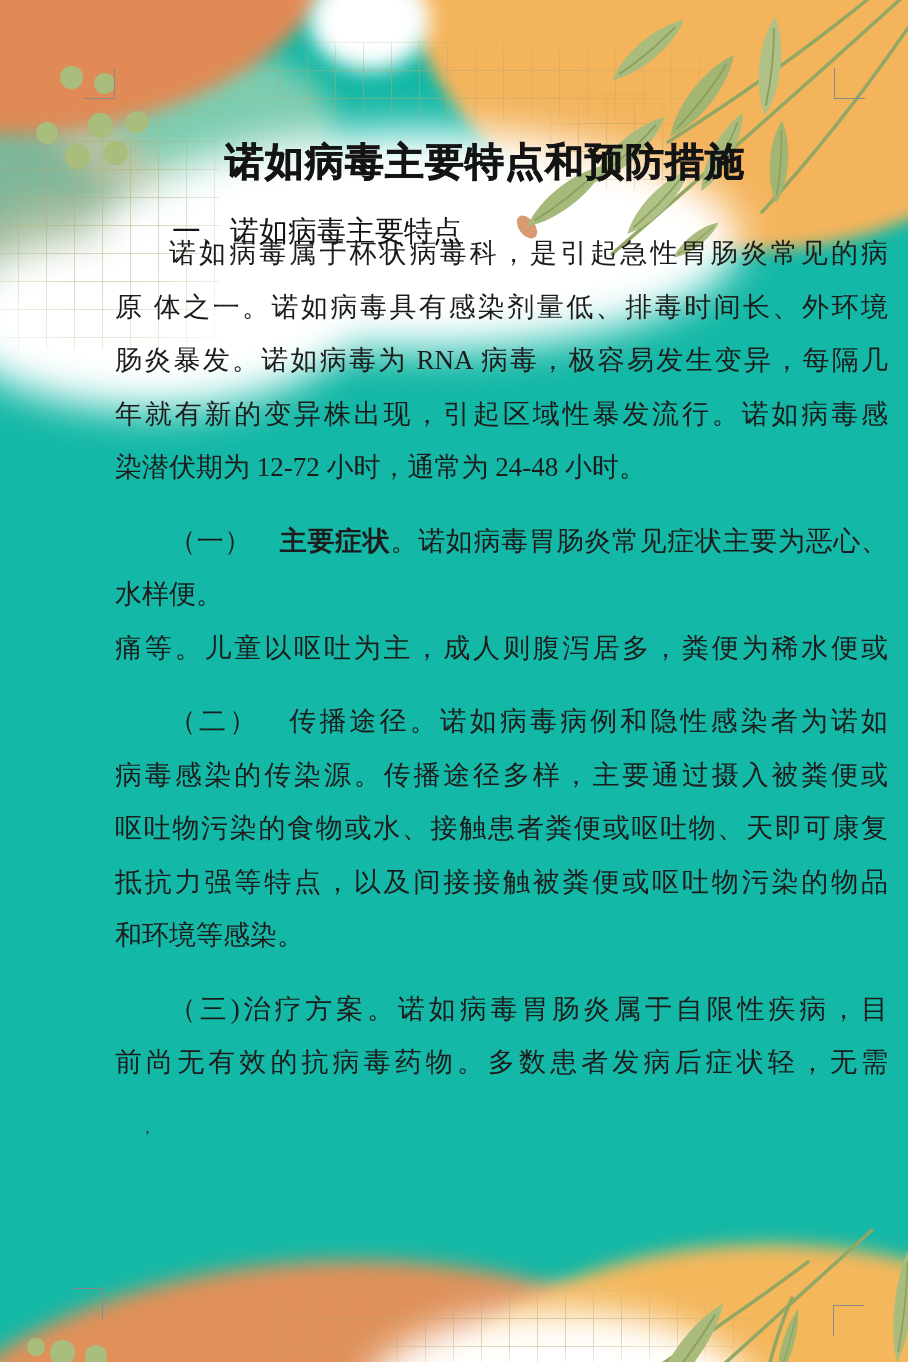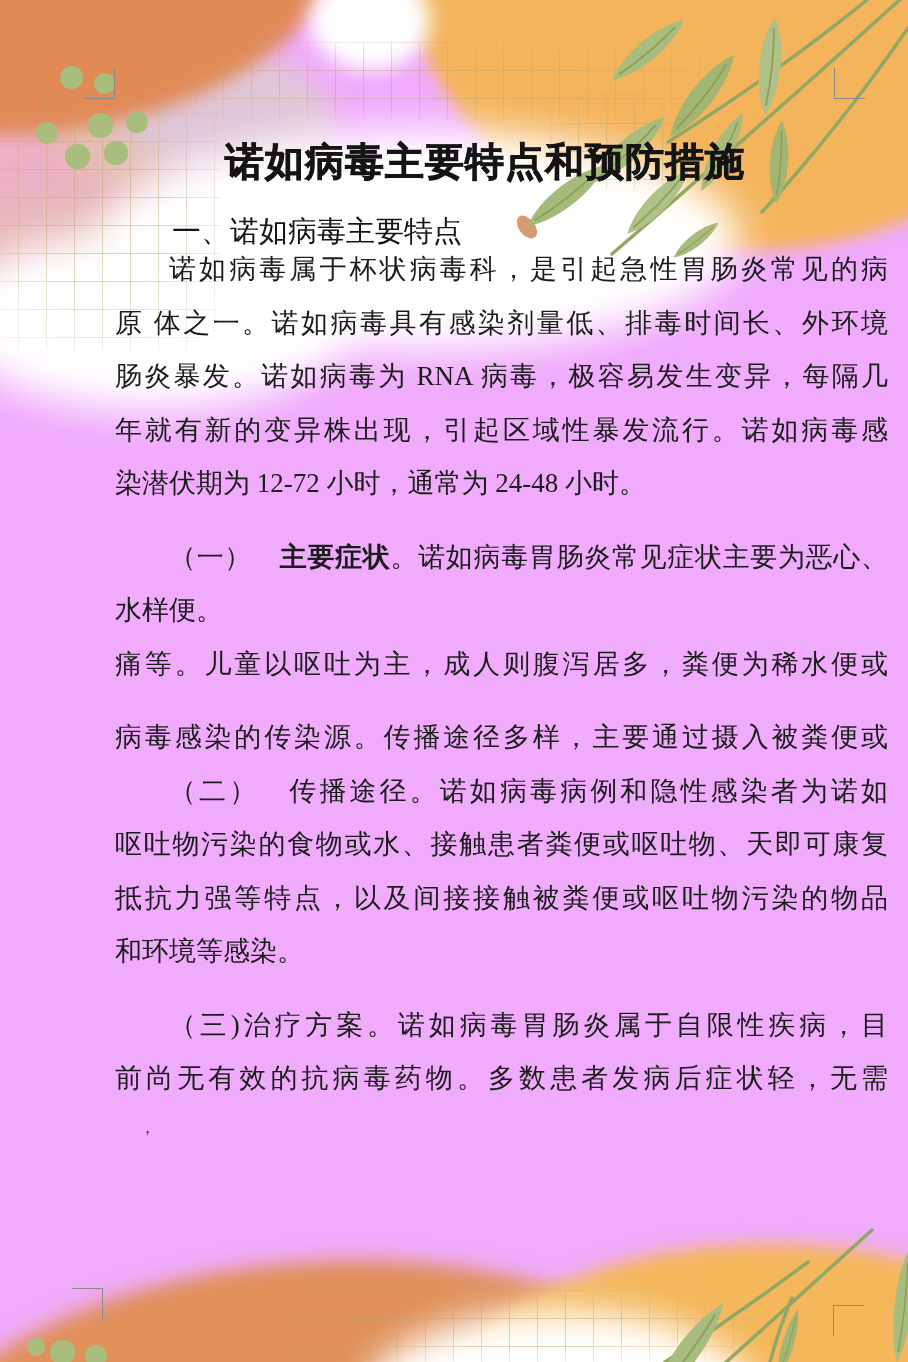--- a/index.html
+++ b/index.html
@@ -1,18 +1,18 @@
 <!DOCTYPE html>
 <html><head>
 <meta charset="utf-8">
 <style>
   html,body{margin:0;padding:0;}
   .page{
     position:relative; width:908px; height:1362px;
-    background:#f0abfc; overflow:hidden;
+    background:#14b8a6; overflow:hidden;
     font-family:"Liberation Serif","DejaVu Serif",serif;
   }
   
   .tint{position:absolute;border-radius:50%;filter:blur(14px);background:rgba(210,220,184,.55);}
   .blob{position:absolute;border-radius:50%;}
   .cloud{position:absolute;border-radius:50%;background:#ffffff;}
   .grid{
     position:absolute;
     background-image:
       repeating-linear-gradient(to right, rgba(186,168,112,.45) 0 1px, transparent 1px 28px),
@@ -33,21 +33,21 @@
     position:absolute; left:62px; top:109px; width:846px;
     text-align:center; font-size:39px; font-weight:700; color:#141414;
     letter-spacing:1px; -webkit-text-stroke:0.7px #141414; white-space:nowrap;
   }
   .section-heading{
     position:absolute; left:172px; top:188px;
     font-family:"Liberation Sans","DejaVu Sans",sans-serif;
     font-size:29px; font-weight:400; color:#141414; white-space:nowrap;
   }
   .doc-body{
-    position:absolute; left:115px; top:243px; width:773px;
+    position:absolute; left:115px; top:227px; width:773px;
     font-size:27px; line-height:53.5px; color:#1c1c1c;
   }
   .para{margin:0 0 20px 0;}
   .line{text-align:justify; text-align-last:justify;}
   .line.last{text-align-last:left;}
   .line.indent{text-indent:54px;}
   .bold{font-weight:700;}
   .stray{position:absolute;left:139px;top:1116px;font-size:17px;color:#3a3a3a;}
 </style>
 </head>
@@ -133,22 +133,22 @@
         <div class="line"><span>肠炎暴发。诺如病毒为 RNA 病毒，极容易发生变异，每隔几</span></div>
         <div class="line"><span>年就有新的变异株出现，引起区域性暴发流行。诺如病毒感</span></div>
         <div class="line last"><span>染潜伏期为 12-72 小时，通常为 24-48 小时。</span></div>
       </div>
       <div class="para">
         <div class="line indent"><span>（一）　</span><span class="bold">主要症状</span><span>。诺如病毒胃肠炎常见症状主要为恶心、</span></div>
         <div class="line last"><span>水样便。</span></div>
         <div class="line"><span>痛等。儿童以呕吐为主，成人则腹泻居多，粪便为稀水便或</span></div>
       </div>
       <div class="para">
+        <div class="line indent"><span>（二）　传播途径。诺如病毒病例和隐性感染者为诺如</span></div>
         <div class="line"><span>病毒感染的传染源。传播途径多样，主要通过摄入被粪便或</span></div>
-        <div class="line indent"><span>（二）　传播途径。诺如病毒病例和隐性感染者为诺如</span></div>
         <div class="line"><span>呕吐物污染的食物或水、接触患者粪便或呕吐物、天即可康复</span></div>
         <div class="line"><span>抵抗力强等特点，以及间接接触被粪便或呕吐物污染的物品</span></div>
         <div class="line last"><span>和环境等感染。</span></div>
       </div>
       <div class="para">
         <div class="line indent"><span>（三)治疗方案。诺如病毒胃肠炎属于自限性疾病，目</span></div>
         <div class="line"><span>前尚无有效的抗病毒药物。多数患者发病后症状轻，无需</span></div>
       </div>
     </div>
   <span class="stray">，</span>

